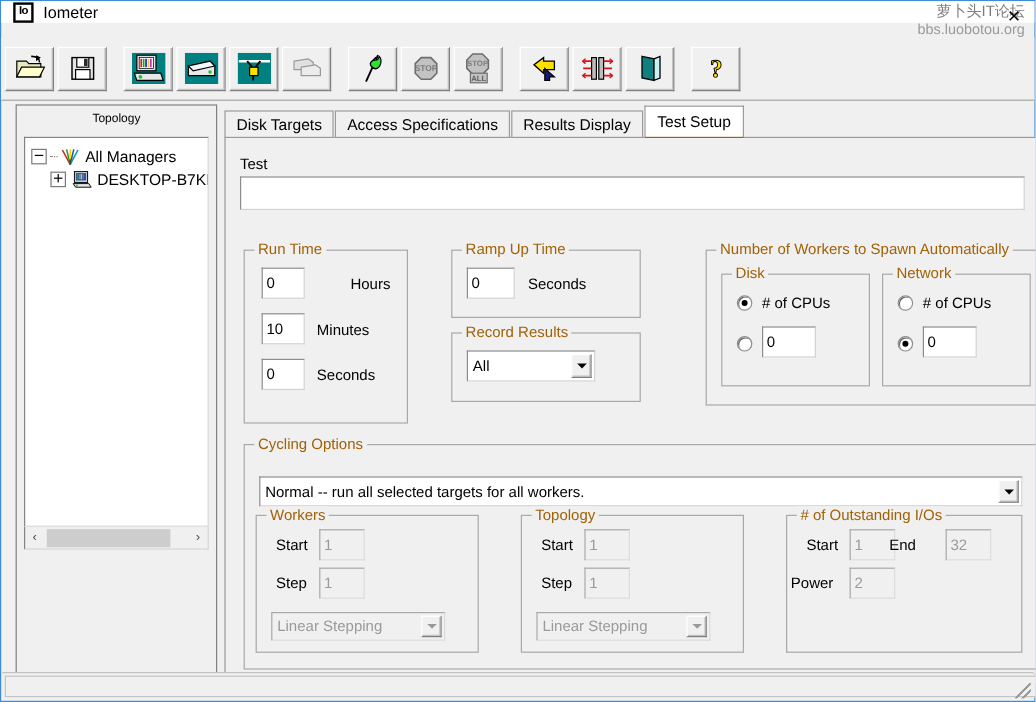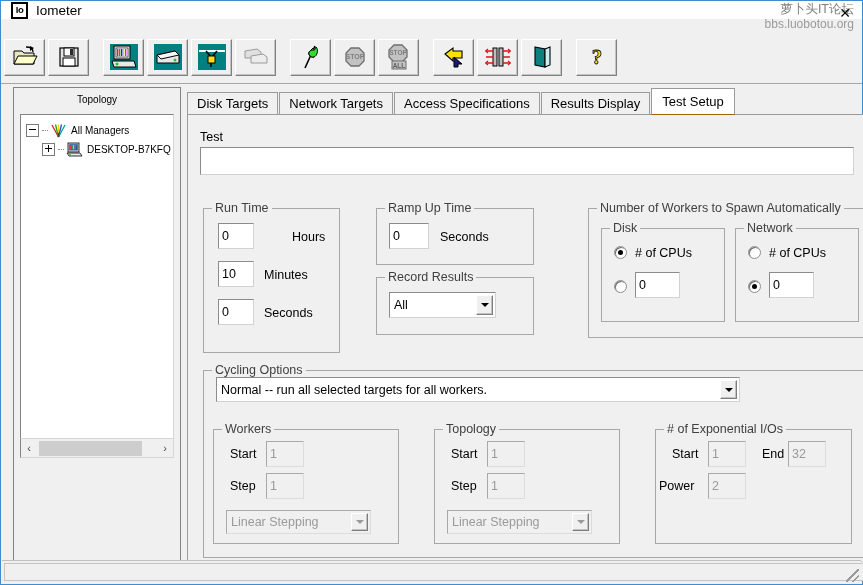--- a/index.html
+++ b/index.html
@@ -85,21 +85,21 @@
     position:absolute;left:6px;top:26px;width:154px;height:325px;
     background:#ffffff;
     border-top:1px solid #848484;
     border-left:1px solid #848484;
     border-right:1px solid #d6d6d6;
     border-bottom:1px solid #d6d6d6;
     box-sizing:border-box;overflow:hidden;
   }
   .tree-row{
     display:flex;align-items:center;height:19px;
-    font-size:10px;white-space:nowrap;
+    font-size:13px;white-space:nowrap;
   }
   .tree-row.lvl1{padding-left:5px;}
   .tree-row.lvl2{padding-left:21px;}
   .expander{
     width:11px;height:11px;flex:0 0 11px;
     border:1px solid #7a7a7a;background:#fff;
     position:relative;margin-right:3px;
   }
   .expander:before{
     content:"";position:absolute;left:2px;top:4px;width:7px;height:1px;background:#000;
@@ -165,21 +165,21 @@
 
   
   .group{
     position:absolute;
     border:1px solid #a8a8a8;
     box-sizing:border-box;
   }
   .group > .legend{
     position:absolute;top:-8px;left:8px;
     background:#f0f0f0;padding:0 3px;
-    font-size:12.5px;color:#404040;white-space:nowrap;
+    font-size:12.5px;color:#a16207;white-space:nowrap;
   }
 
   .lbl{position:absolute;font-size:12.5px;color:#000;white-space:nowrap;}
 
   .txtbox{
     position:absolute;background:#ffffff;
     border-top:1px solid #8c8c8c;
     border-left:1px solid #8c8c8c;
     border-right:1px solid #d2d2d2;
     border-bottom:1px solid #d2d2d2;
@@ -476,23 +476,20 @@
       <div class="sb-track"></div>
       <div class="sb-arrow">›</div>
     </div>
   </div>
 
   <div class="tabstrip">
     <div class="tab">
       <span>Disk Targets</span>
       </div>
     <div class="tab">
-      <span>Network Targets</span>
-      </div>
-    <div class="tab">
       <span>Access Specifications</span>
       </div>
     <div class="tab">
       <span>Results Display</span>
       </div>
     <div class="tab selected">
       <span>Test Setup</span>
       </div>
   </div>
 
@@ -543,21 +540,21 @@
         <div class="radio" style="left:12px;top:17px;"></div>
         <div class="lbl" style="left:33px;top:17px;"># of CPUs</div>
         <div class="radio on" style="left:12px;top:51px;"></div>
         <div class="txtbox" style="left:33px;top:43px;width:45px;height:26px;">0</div>
       </div>
     </div>
 
     <div class="group" style="left:15px;top:255px;width:665px;height:188px;">
       <div class="legend">Cycling Options</div>
 
-      <div class="combo" style="left:12px;top:6px;width:524px;height:25px;">
+      <div class="combo" style="left:12px;top:26px;width:636px;height:25px;">
         <span>Normal -- run all selected targets for all workers.</span>
         <span class="cb-btn">
             <i></i>
           </span>
       </div>
 
       <div class="group" style="left:9px;top:58px;width:186px;height:115px;">
         <div class="legend">Workers</div>
         <div class="lbl" style="left:16px;top:17px;">Start</div>
         <div class="txtbox disabled" style="left:52px;top:11px;width:38px;height:26px;">1</div>
@@ -579,24 +576,24 @@
         <div class="txtbox disabled" style="left:52px;top:43px;width:38px;height:26px;">1</div>
         <div class="combo disabled" style="left:12px;top:80px;width:145px;height:24px;">
           <span>Linear Stepping</span>
           <span class="cb-btn">
               <i></i>
             </span>
         </div>
       </div>
 
       <div class="group" style="left:451px;top:58px;width:197px;height:115px;">
-        <div class="legend"># of Exponential I/Os</div>
+        <div class="legend"># of Outstanding I/Os</div>
         <div class="lbl" style="left:16px;top:17px;">Start</div>
         <div class="txtbox disabled" style="left:52px;top:11px;width:38px;height:26px;">1</div>
-        <div class="lbl" style="left:106px;top:17px;">End</div>
+        <div class="lbl" style="left:85px;top:17px;">End</div>
         <div class="txtbox disabled" style="left:132px;top:11px;width:38px;height:26px;">32</div>
         <div class="lbl" style="left:3px;top:49px;">Power</div>
         <div class="txtbox disabled" style="left:52px;top:43px;width:38px;height:26px;">2</div>
       </div>
     </div>
   </div>
 
   <div class="hr-edge"></div>
   <div class="hr-edge2"></div>
 

